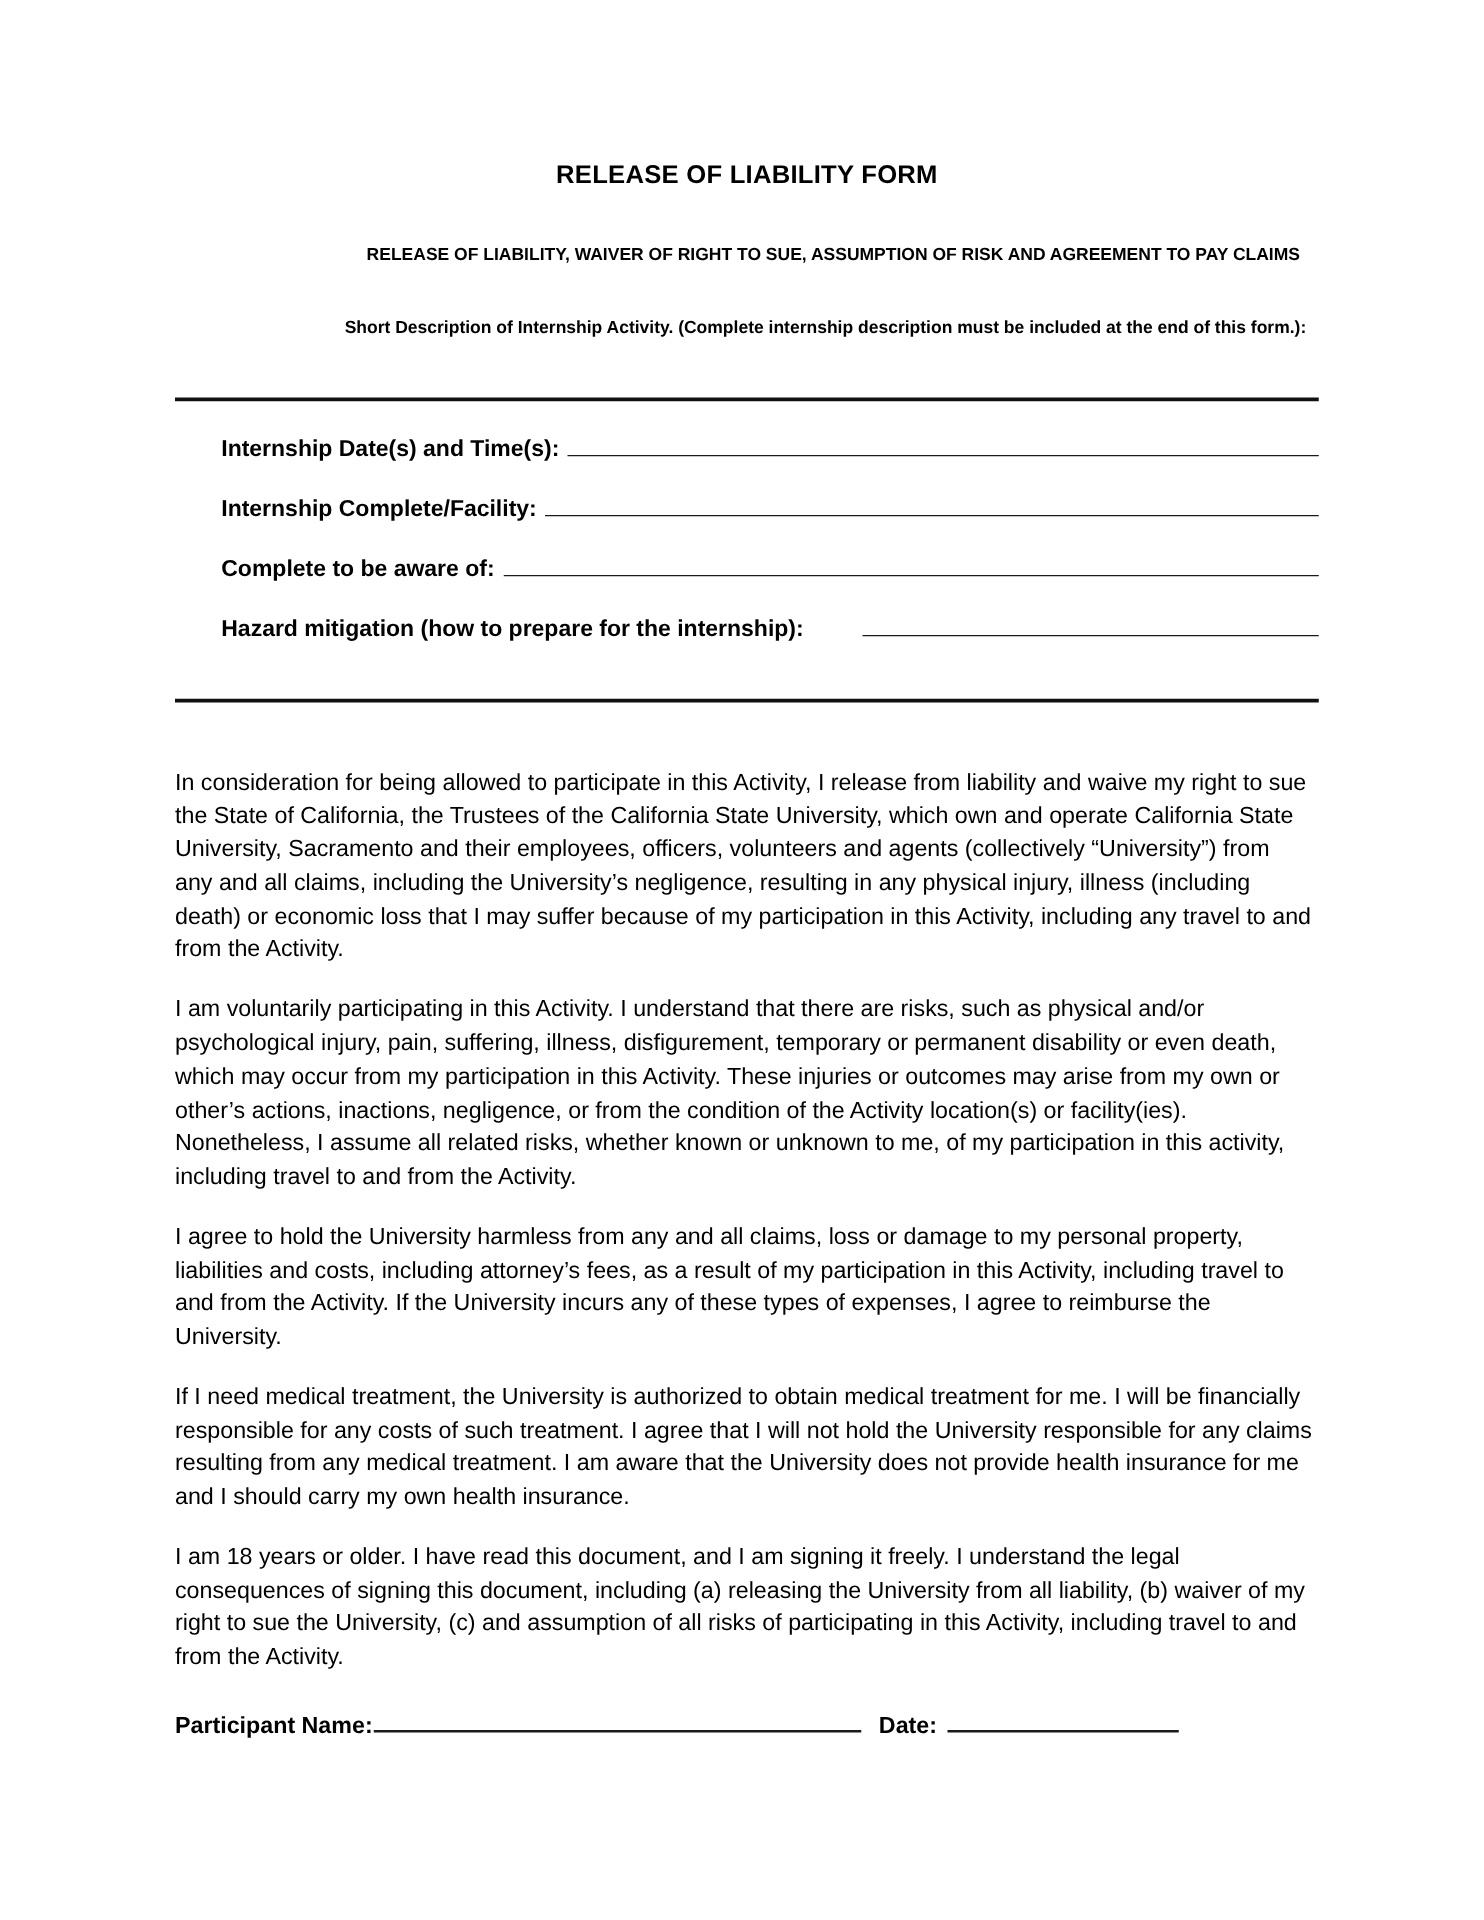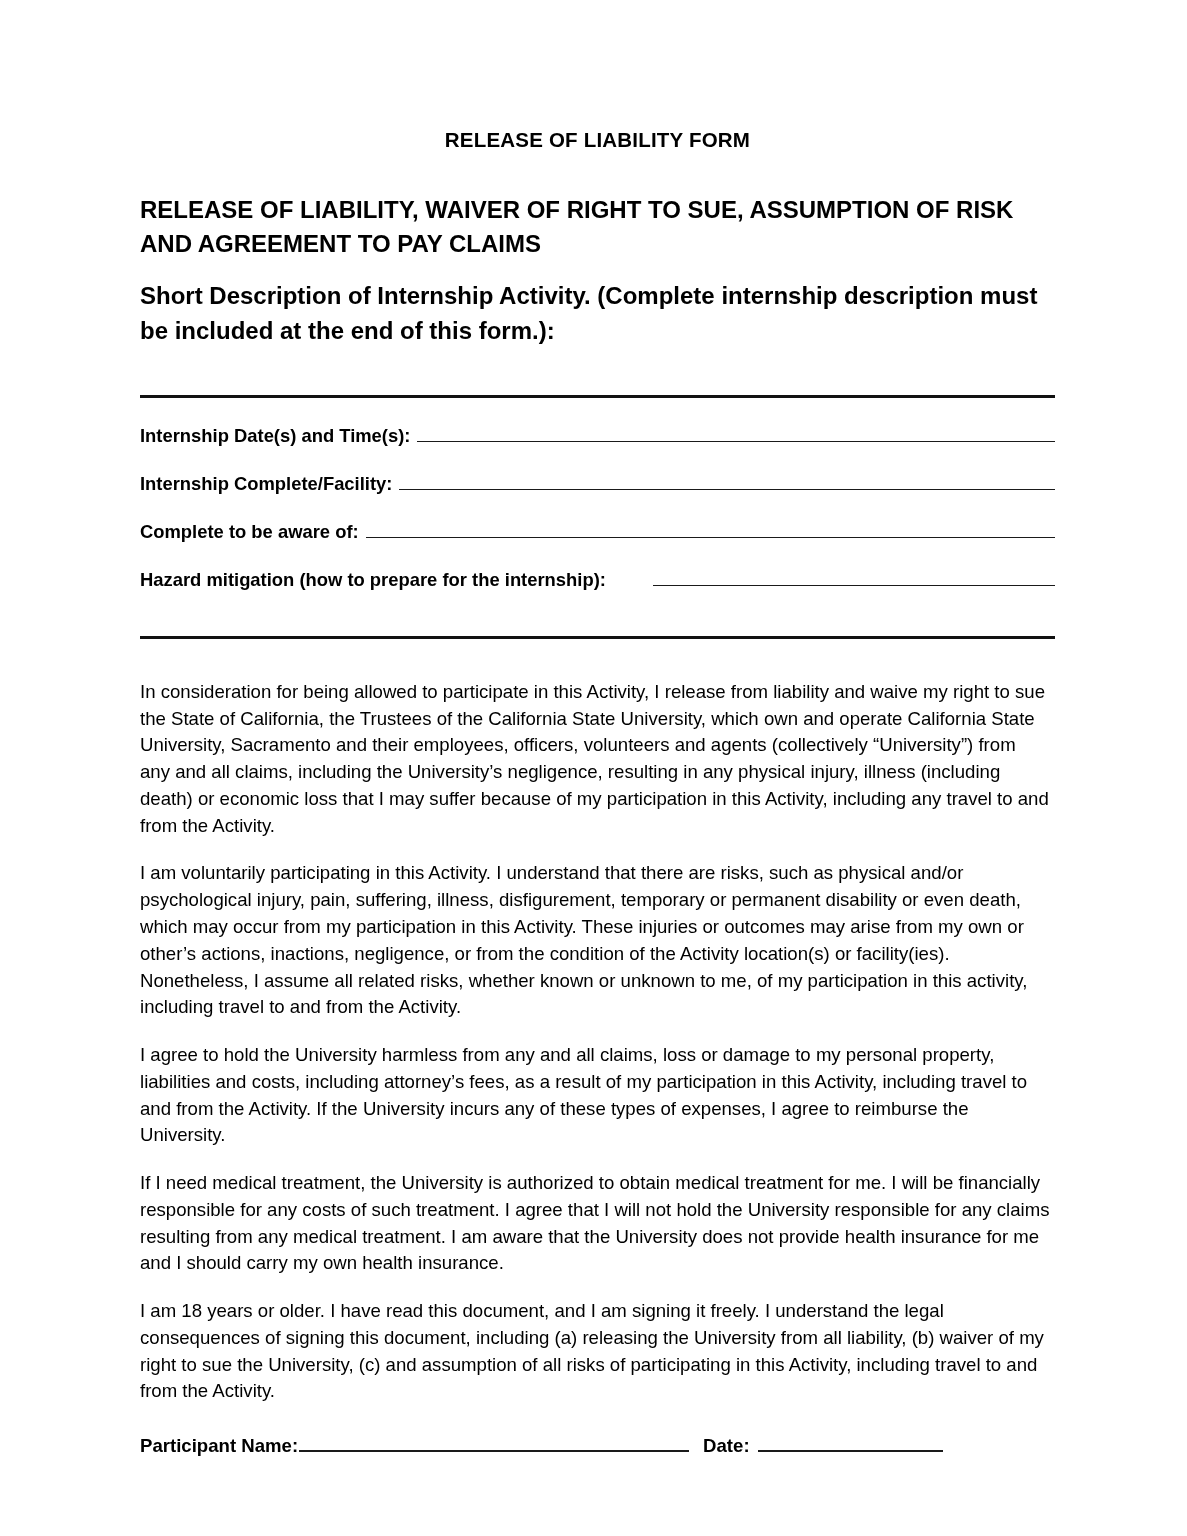--- a/index.html
+++ b/index.html
@@ -30,39 +30,41 @@
     font-weight: bold;
     font-size: 20.5px;
     letter-spacing: 0.2px;
     padding-top: 128px;
     line-height: 1.2;
   }
 
   
   .heading-block {
     font-weight: bold;
-    font-size: 24px;
+    font-size: 14px;
     line-height: 1.43;
     max-width: 900px;
+    text-align: right;
   }
   .heading-1 { margin-top: 40px; }
-  .heading-2 { margin-top: 18px; max-width: 905px; }
+  .heading-2 { margin-top: 38px; max-width: 905px; }
 
   
   .rule {
     width: 915px;
     height: 0;
     border-top: 3.2px solid #111111;
   }
   .rule-top { margin-top: 47px; }
   .rule-bottom { margin-top: 45px; }
 
   
   .fields {
     margin-top: 26px;
+    margin-left: 37px;
   }
   .field-row {
     display: flex;
     align-items: baseline;
     font-weight: bold;
     font-size: 18.4px;
     line-height: 1.25;
     margin-bottom: 25px;
     white-space: nowrap;
   }
@@ -73,21 +75,21 @@
   .field-line {
     flex: 1 1 auto;
     border-bottom: 1.6px solid #1a1a1a;
     margin-left: 7px;
     height: 13px;
     min-width: 10px;
   }
 
   
   .body-text {
-    margin-top: 40px;
+    margin-top: 51px;
     max-width: 910px;
   }
   .para {
     font-size: 18.6px;
     line-height: 1.44;
     margin: 0 0 21px 0;
     text-align: left;
     white-space: pre-wrap;
   }
   .para:last-child { margin-bottom: 0; }

